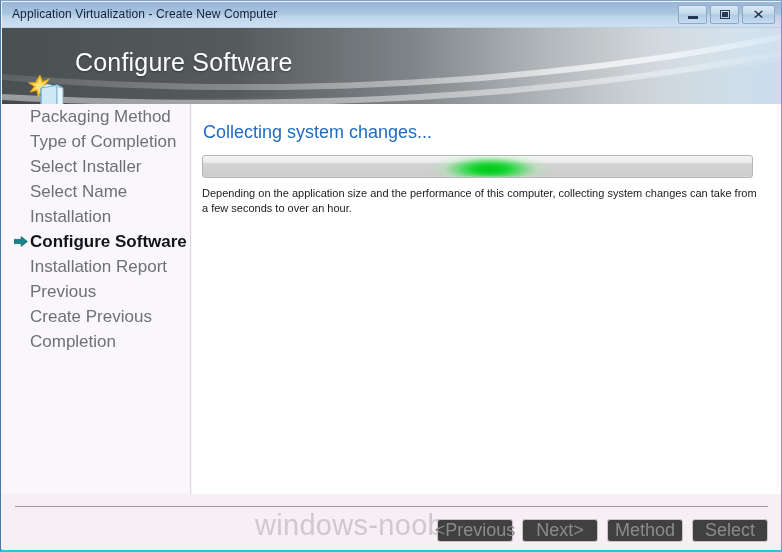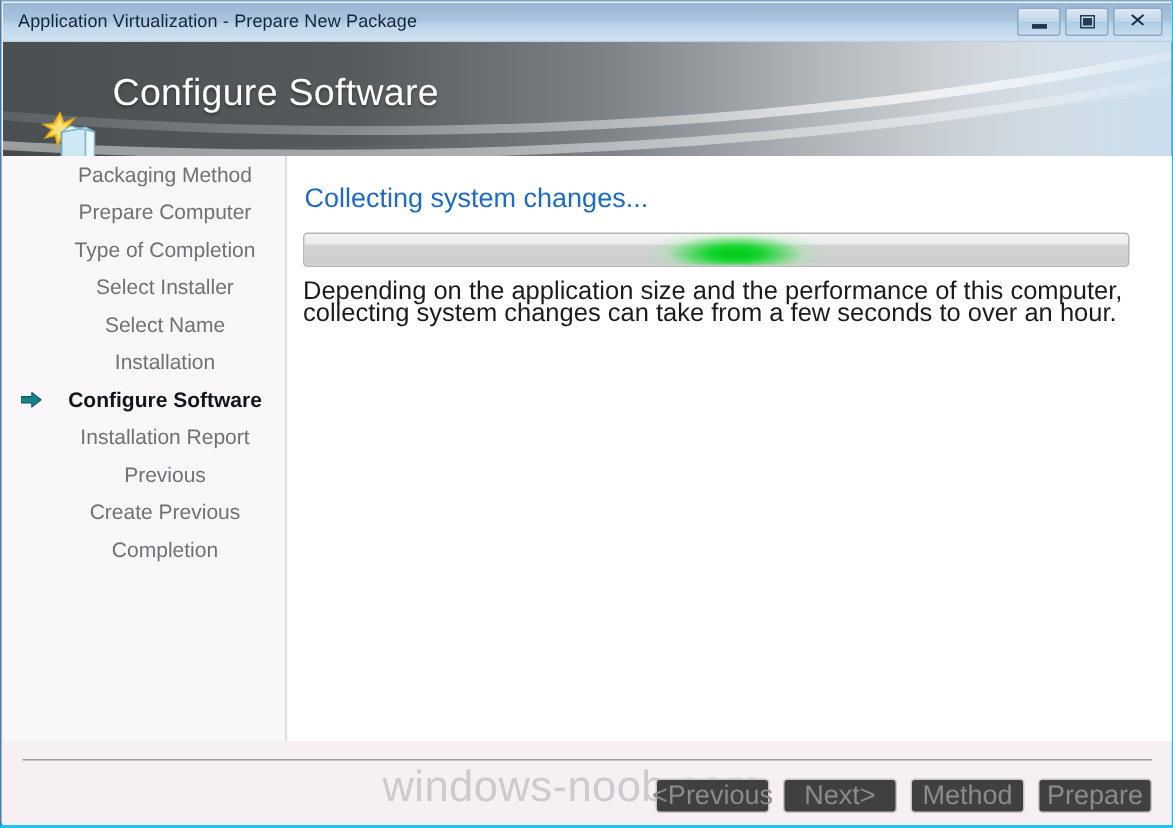--- a/index.html
+++ b/index.html
@@ -149,24 +149,23 @@
     height: 390px;
     background: #faf7fa;
     border-right: 1px solid #dcd7dc;
     box-sizing: border-box;
   }
   .step {
     position: relative;
     height: 25px;
     line-height: 25px;
     padding-left: 16px;
-    font-size: 14px;
+    font-size: 17px;
     color: #6f7176;
     white-space: nowrap;
-    text-align: center;
   }
   .step.active {
     color: #11151b;
     font-weight: bold;
   }
   .step-arrow {
     position: absolute;
     left: 0px;
     top: 7px;
     width: 14px;
@@ -219,21 +218,21 @@
     background:
       radial-gradient(ellipse 62px 16px at 50% 62%, #00c918 0%, #12d42c 28%, rgba(70,220,90,0.72) 52%, rgba(150,238,160,0.30) 74%, rgba(200,245,205,0) 100%);
     filter: blur(1px);
   }
 
   .desc {
     position: absolute;
     left: 10px;
     top: 82px;
     width: 558px;
-    font-size: 17px;
+    font-size: 11px;
     line-height: 15px;
     color: #1b1b1b;
   }
 
   
   .footer {
     position: absolute;
     left: 1px;
     top: 493px;
     width: 779px;
@@ -281,21 +280,21 @@
     cursor: default;
     white-space: nowrap;
   }
 </style>
 </head>
 <body>
 
 <div class="window">
 
   <div class="titlebar">
-    <div class="titlebar-text">Application Virtualization - Prepare New Package</div>
+    <div class="titlebar-text">Application Virtualization - Create New Computer</div>
     <div class="win-buttons">
       <div class="win-btn">
         <span class="glyph-min"></span>
       </div>
       <div class="win-btn">
         <span class="glyph-max"></span>
       </div>
       <div class="win-btn">
         <span class="glyph-close">✕</span>
       </div>
@@ -355,23 +354,20 @@
 
   <div class="content-area"></div>
 
   <div class="sidebar">
     <div class="steps-wrap">
 
       <div class="step">
         <span>Packaging Method</span>
       </div>
 
-      <div class="step">
-        <span>Prepare Computer</span>
-      </div>
 
       <div class="step">
         <span>Type of Completion</span>
       </div>
 
       <div class="step">
         <span>Select Installer</span>
       </div>
 
       <div class="step">
@@ -418,17 +414,17 @@
     <div class="desc">Depending on the application size and the performance of this computer, collecting system changes can take from a few seconds to over an hour.</div>
   </div>
 
   <div class="footer">
     <div class="footer-sep"></div>
     <div class="watermark">windows-noob.com</div>
     <div class="buttons">
       <div class="btn">&lt;Previous</div>
       <div class="btn">Next&gt;</div>
       <div class="btn">Method</div>
-      <div class="btn">Prepare</div>
+      <div class="btn">Select</div>
     </div>
   </div>
 
 </div>
 
 </body></html>

